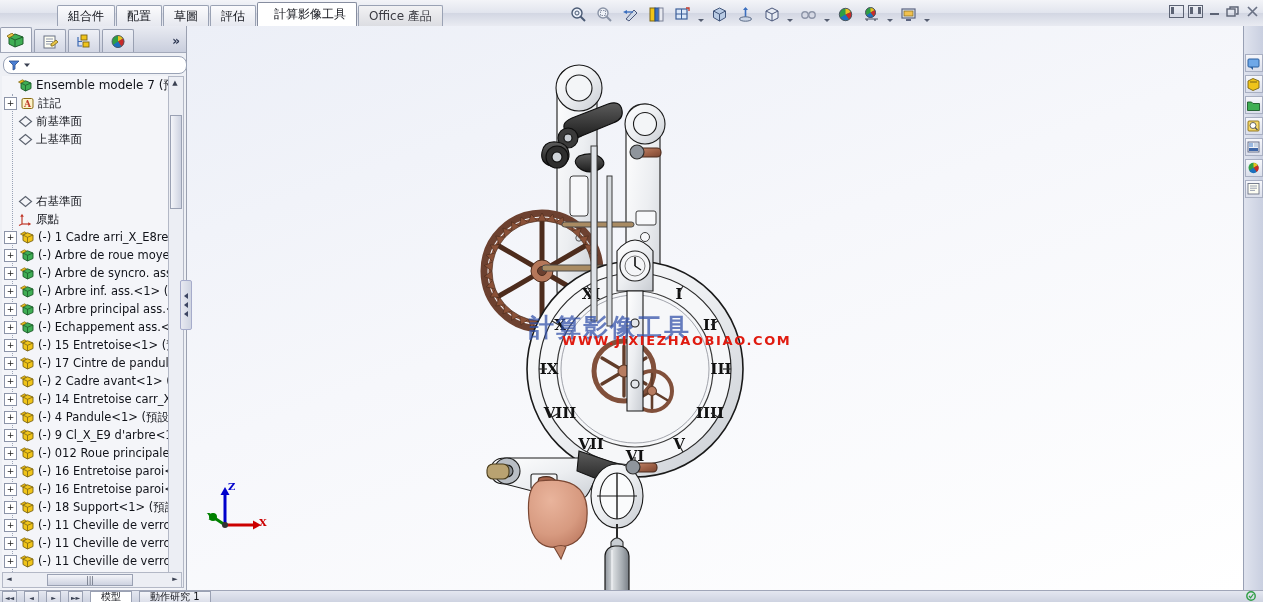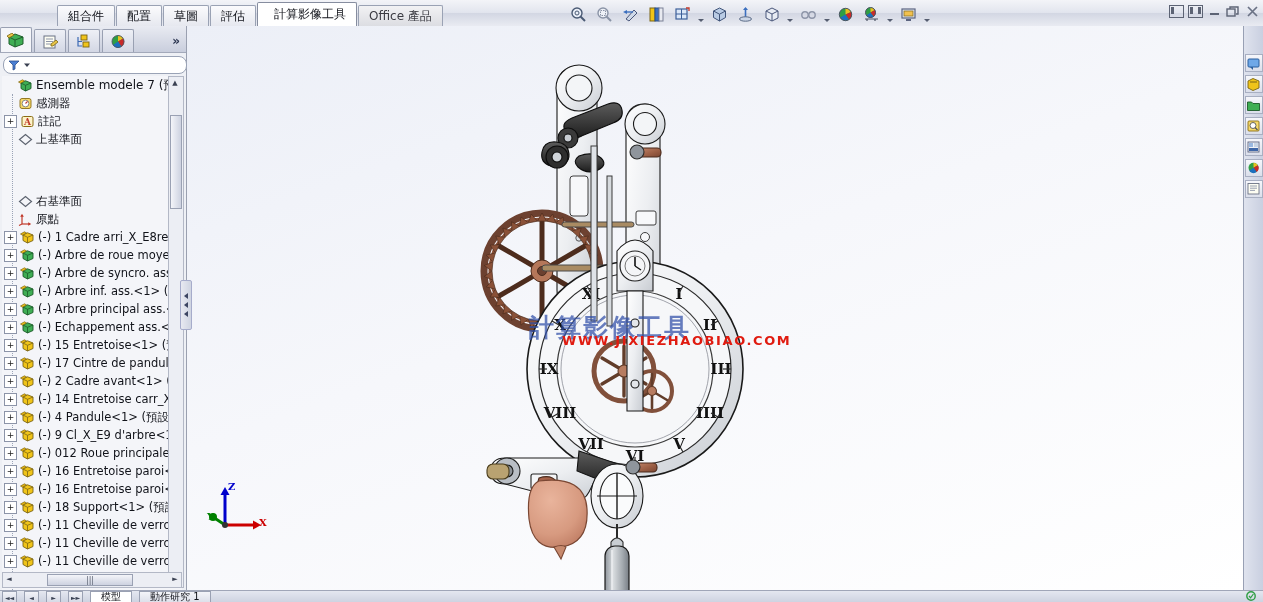--- a/index.html
+++ b/index.html
@@ -342,39 +342,37 @@
               <svg width="15" height="13" viewBox="0 0 15 13">
                 <path d="M3 4 L7.5 1.8 L13 4 L13 9.5 L7.5 12 L3 9.5 Z" fill="#3fae54" stroke="#1c5a29" stroke-width="0.9"></path>
                 <path d="M3 4 L7.5 6.3 L13 4" fill="none" stroke="#1c5a29" stroke-width="0.8"></path>
                 <path d="M7.5 6.3 L7.5 12" fill="none" stroke="#1c5a29" stroke-width="0.8"></path>
                 <path d="M0.5 3 L4.5 0.8 L6.5 2 L2.5 4.2 Z" fill="#f0c419" stroke="#7a6414" stroke-width="0.7"></path>
               </svg>
             </span>
             <span class="lbl">Ensemble modele 7  (預設</span>
           </div>
           <div class="node" style="padding-left: 2px;">
-            <span class="expgap"></span>
-            <span class="ico">
-              <svg width="15" height="13" viewBox="0 0 15 13">
-                <rect x="2" y="1.5" width="11" height="10" rx="2" fill="#f6d96a" stroke="#8a6d13" stroke-width="0.9"></rect>
-                <circle cx="7.5" cy="6.5" r="3.4" fill="#fff" stroke="#6b6b6b" stroke-width="0.8"></circle>
-                <line x1="7.5" y1="6.5" x2="9.6" y2="4.3" stroke="#c0392b" stroke-width="1.1"></line>
-              </svg>
-            </span>
-            <span class="lbl">感測器</span>
-          </div>
-          <div class="node" style="padding-left: 2px;">
             <span class="exp">+</span>
             <span class="ico">
               <svg width="15" height="13" viewBox="0 0 15 13">
                 <rect x="2" y="1.5" width="11" height="10" rx="1.5" fill="#fdf3c9" stroke="#8a6d13" stroke-width="1"></rect>
                 <text x="7.5" y="9.7" font-size="9" font-family="DejaVu Serif, serif" font-weight="bold" text-anchor="middle" fill="#c0392b">A</text>
               </svg>
             </span>
             <span class="lbl">註記</span>
+          </div>
+          <div class="node" style="padding-left: 2px;">
+            <span class="expgap"></span>
+            <span class="ico">
+              <svg width="15" height="13" viewBox="0 0 15 13">
+                <path d="M1.5 6.5 L7.5 1.5 L13.5 6.5 L7.5 11.5 Z" fill="none" stroke="#5d6470" stroke-width="1.2"></path>
+              </svg>
+            </span>
+            <span class="lbl">前基準面</span>
           </div>
           <div class="node" style="padding-left: 2px;">
             <span class="expgap"></span>
             <span class="ico">
               <svg width="15" height="13" viewBox="0 0 15 13">
                 <path d="M1.5 6.5 L7.5 1.5 L13.5 6.5 L7.5 11.5 Z" fill="none" stroke="#5d6470" stroke-width="1.2"></path>
               </svg>
             </span>
             <span class="lbl">上基準面</span>
           </div>

